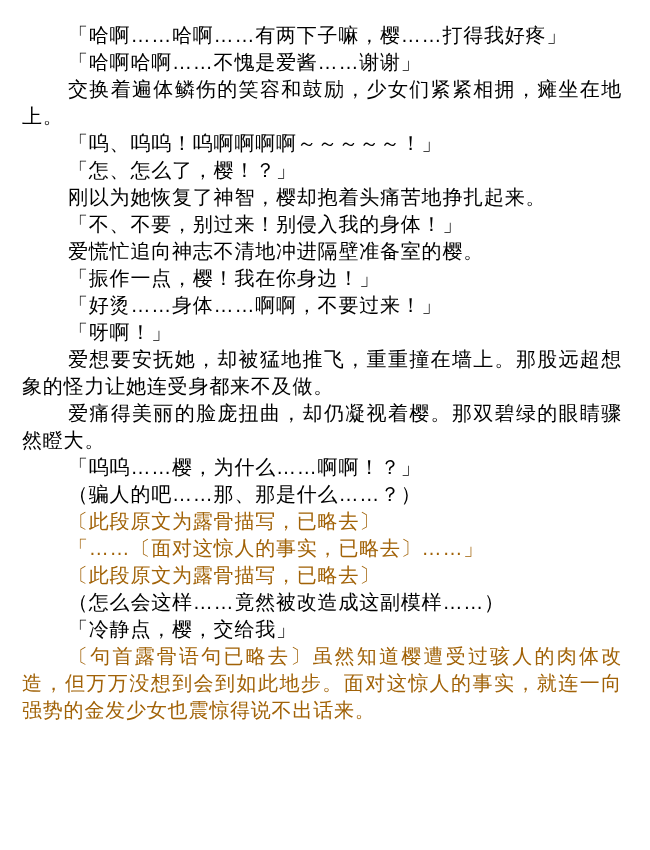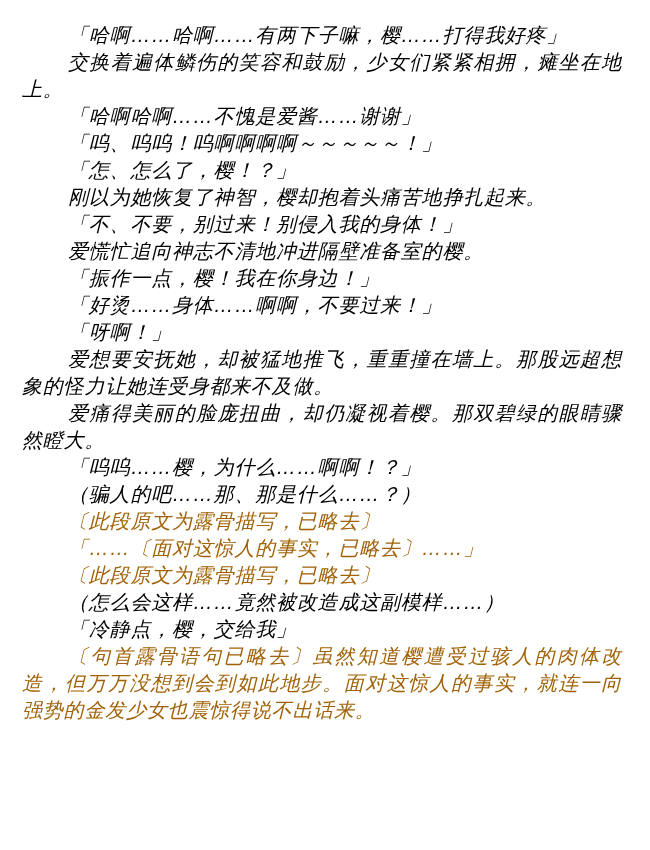--- a/index.html
+++ b/index.html
@@ -19,40 +19,39 @@
     padding: 22px 28px 0 22px;
     background: #ffffff;
   }
   .text-body {
     font-family: "Liberation Sans", "DejaVu Sans", sans-serif;
     font-size: 20px;
     line-height: 27px;
     letter-spacing: 0.8px;
     color: #000000;
     text-align: justify;
-    font-style: italic;
   }
   .para {
     margin: 0;
     padding: 0;
     text-indent: 2.3em;
     word-break: break-all;
   }
   .para.redacted {
     color: #a16207;
   }
 </style>
 </head>
 <body>
 
 <main class="page">
   <div class="text-body" id="text-body">
       <p class="para">「哈啊……哈啊……有两下子嘛，樱……打得我好疼」</p>
+      <p class="para">「哈啊哈啊……不愧是爱酱……谢谢」</p>
       <p class="para">交换着遍体鳞伤的笑容和鼓励，少女们紧紧相拥，瘫坐在地上。</p>
-      <p class="para">「哈啊哈啊……不愧是爱酱……谢谢」</p>
       <p class="para">「呜、呜呜！呜啊啊啊啊～～～～～！」</p>
       <p class="para">「怎、怎么了，樱！？」</p>
       <p class="para">刚以为她恢复了神智，樱却抱着头痛苦地挣扎起来。</p>
       <p class="para">「不、不要，别过来！别侵入我的身体！」</p>
       <p class="para">爱慌忙追向神志不清地冲进隔壁准备室的樱。</p>
       <p class="para">「振作一点，樱！我在你身边！」</p>
       <p class="para">「好烫……身体……啊啊，不要过来！」</p>
       <p class="para">「呀啊！」</p>
       <p class="para">爱想要安抚她，却被猛地推飞，重重撞在墙上。那股远超想象的怪力让她连受身都来不及做。</p>
       <p class="para">爱痛得美丽的脸庞扭曲，却仍凝视着樱。那双碧绿的眼睛骤然瞪大。</p>

